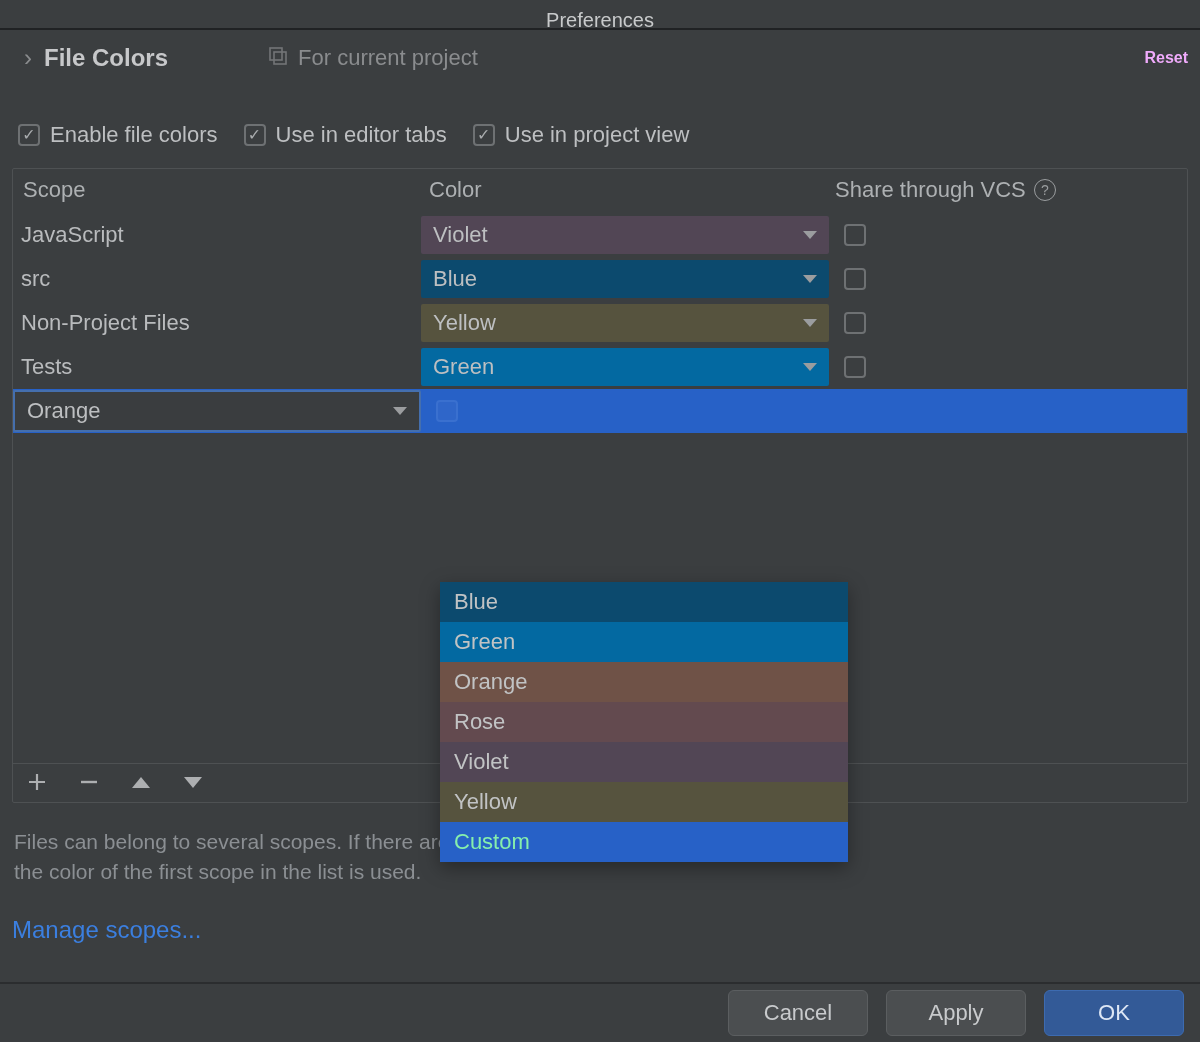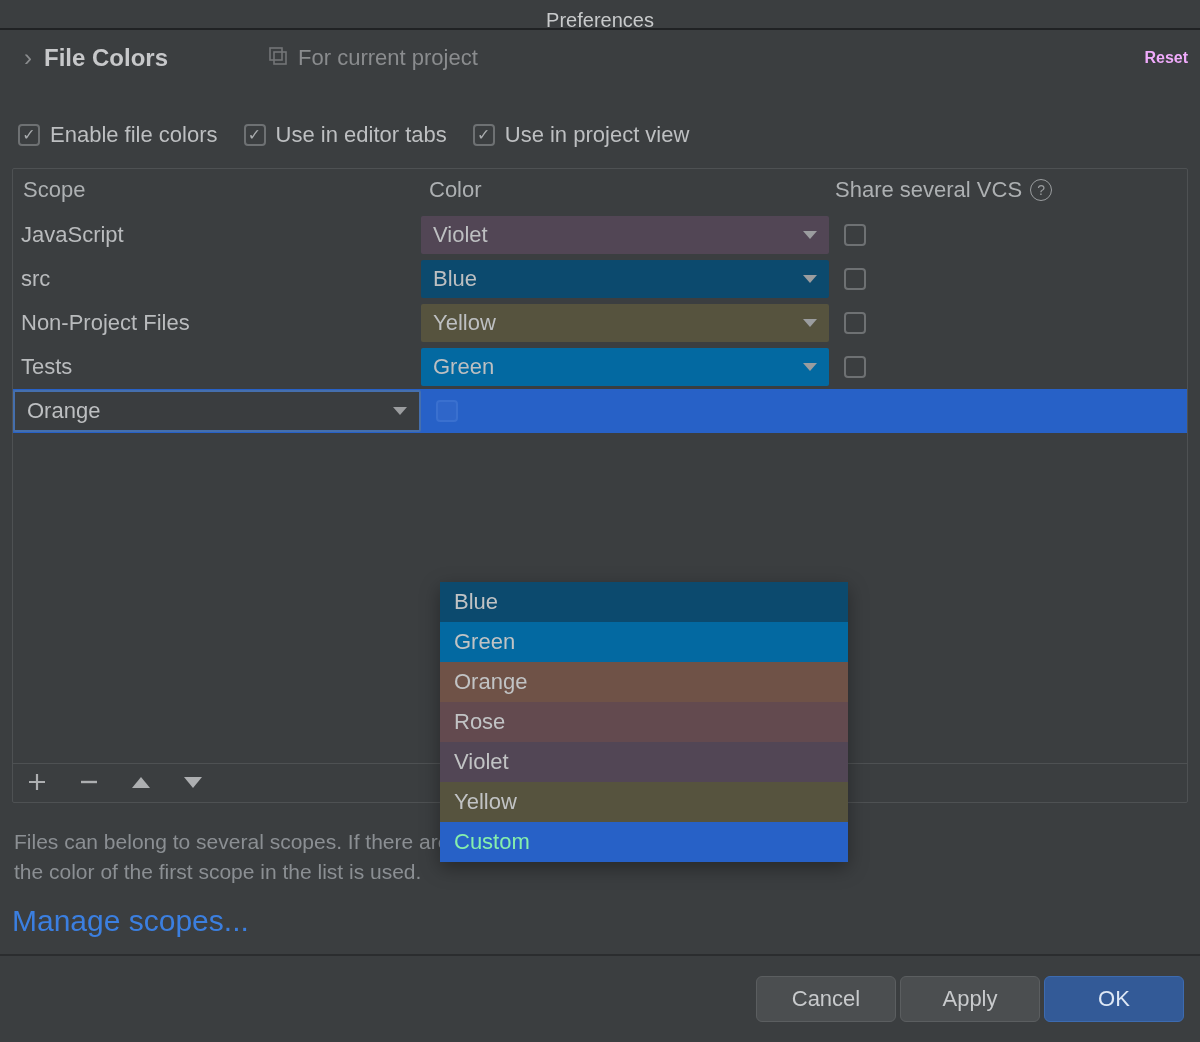--- a/index.html
+++ b/index.html
@@ -189,32 +189,32 @@
   }
   .hint {
     margin-top: 24px;
     font-size: 21px;
     line-height: 1.45;
     color: #8b8f93;
     padding: 0 2px;
     max-width: 700px;
   }
   .link {
-    margin-top: 16px;
+    margin-top: 28px;
     color: #3b7fe0;
-    font-size: 30px;
+    font-size: 24px;
   }
   .footer {
     position: absolute;
     bottom: 0; left: 0; right: 0;
     border-top: 2px solid #2b2d2f;
-    padding: 20px 16px;
+    padding: 6px 16px;
     display: flex;
     justify-content: flex-end;
-    gap: 4px;
+    gap: 18px;
   }
   .btn {
     min-width: 140px;
     height: 46px;
     border-radius: 6px;
     border: 1px solid #5b5e60;
     background: #4b4e50;
     color: #c8cacc;
     font-size: 22px;
     display: flex;
@@ -283,21 +283,21 @@
       <span>Use in project view</span>
     </label>
   </div>
 
   <div class="panel">
     <div class="table">
       <div class="theadrow">
         <div class="col-scope">Scope</div>
         <div class="col-color">Color</div>
         <div class="col-share">
-          <span>Share several VCS</span>
+          <span>Share through VCS</span>
           <span class="help-circle">?</span>
         </div>
       </div>
       <div id="tbody">
           <div class="tr">
             <div class="scopecell">JavaScript</div>
             <div class="colorcell c-violet">
               <span>Violet</span>
               <span class="dd-arrow"></span>
             </div>

